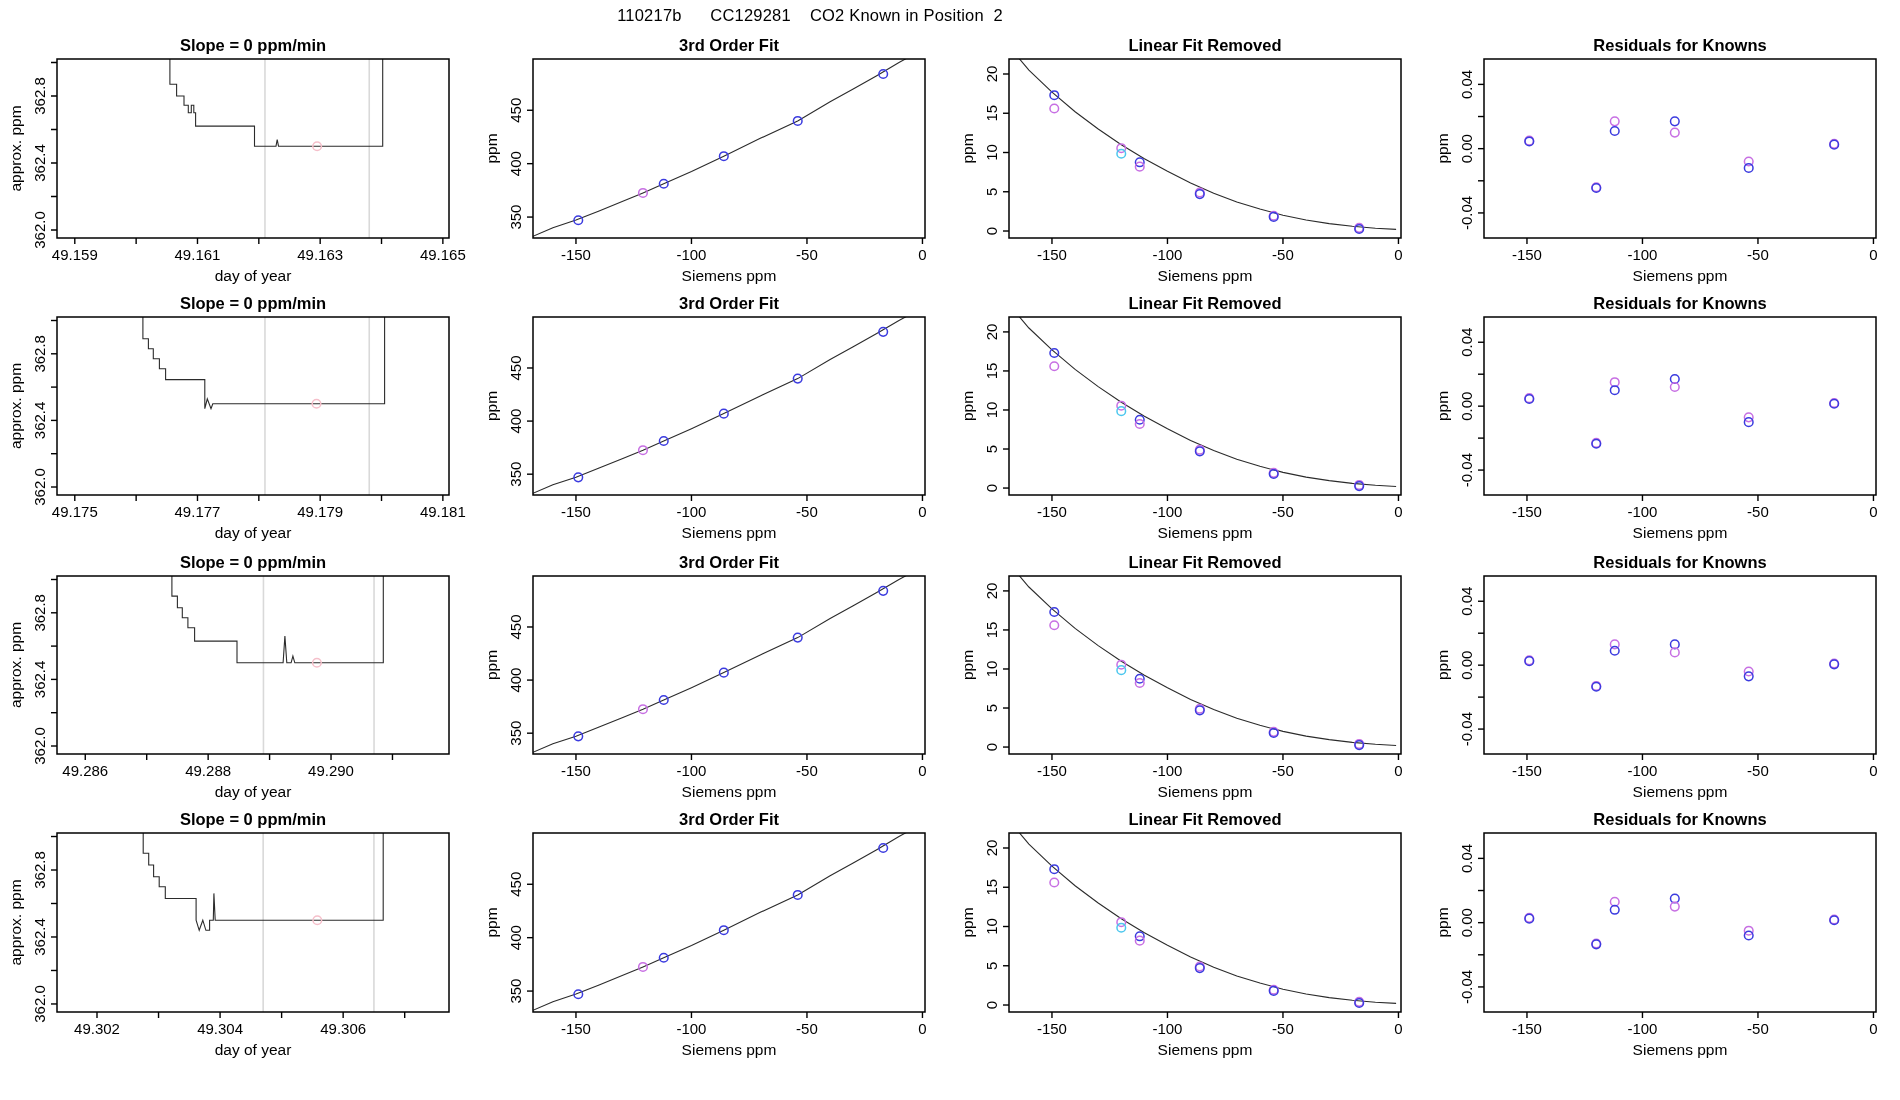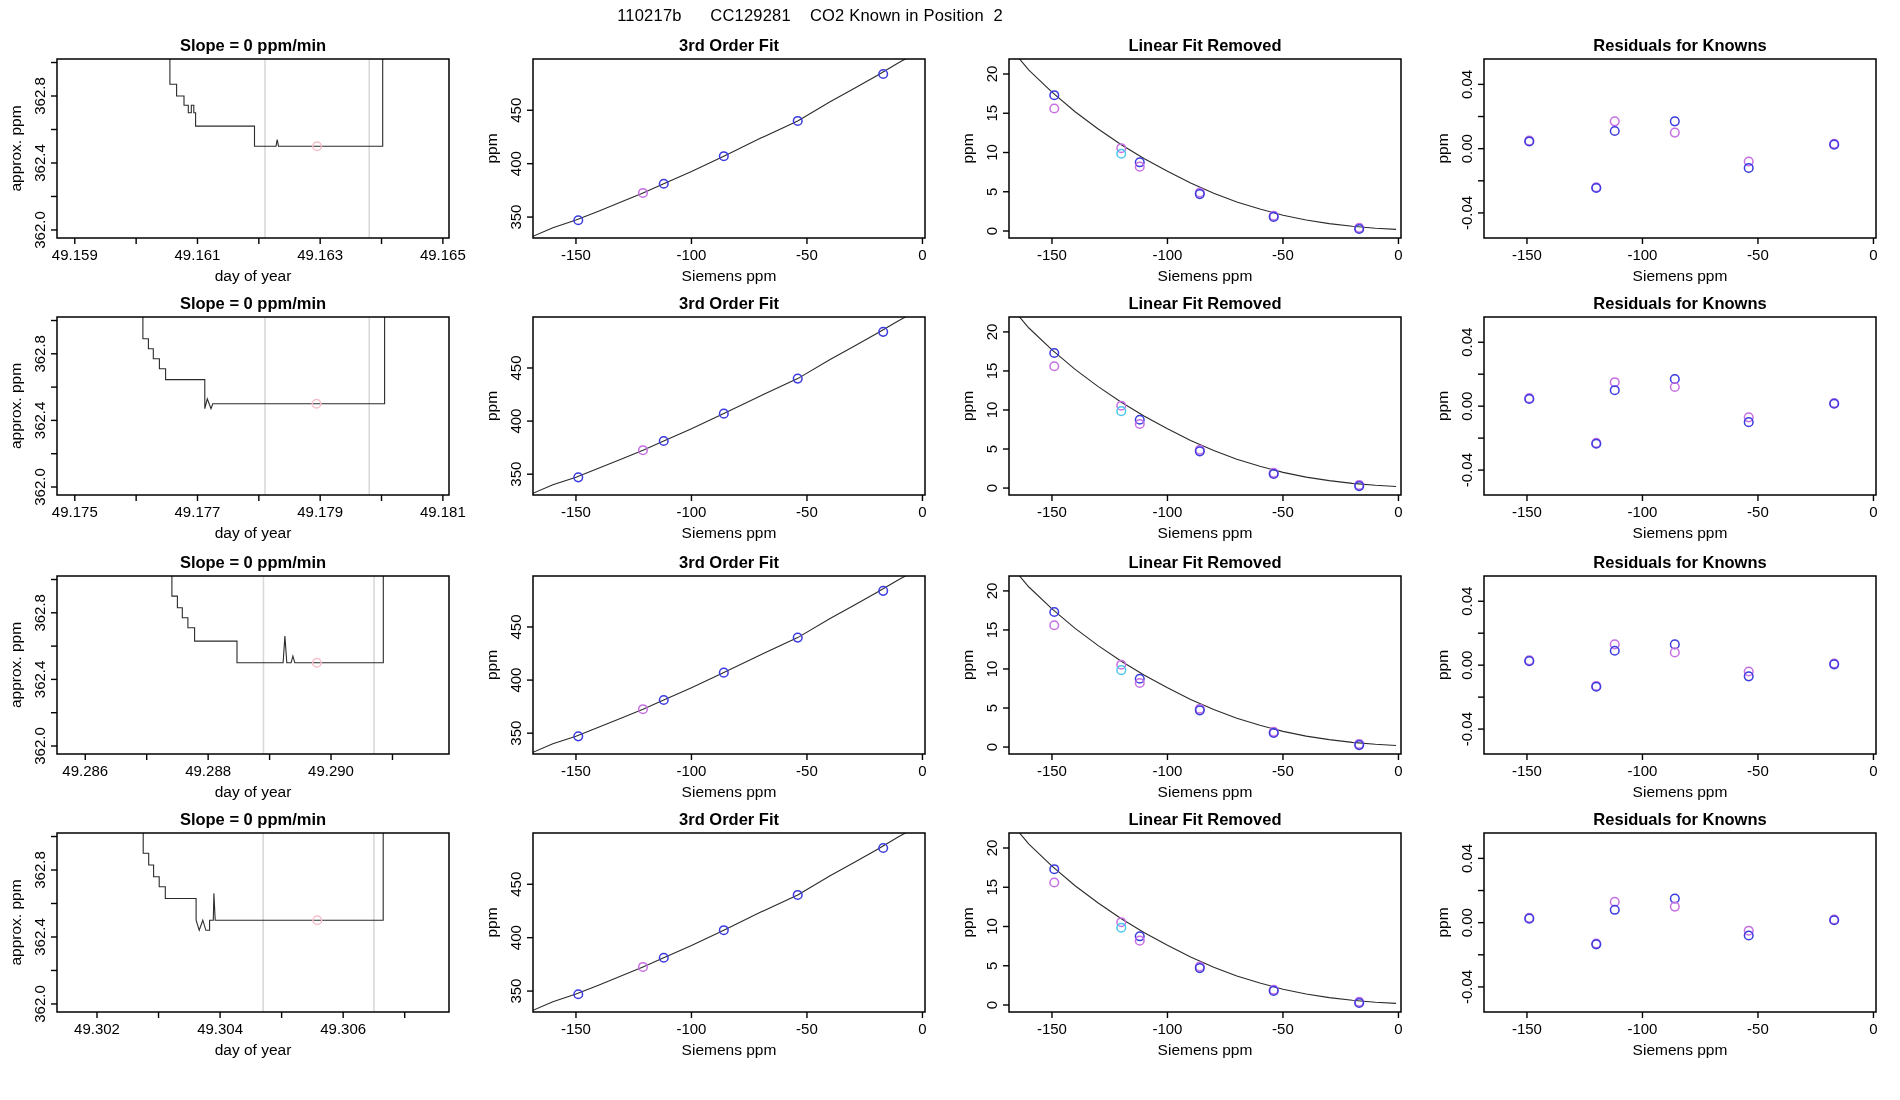--- a/index.html
+++ b/index.html
@@ -1,17 +1,17 @@
 <!DOCTYPE html>
 <html><head>
 <meta charset="utf-8">
 <style>
   html,body{margin:0;padding:0;background:#ffffff;}
   #screen{position:relative;width:1900px;height:1100px;background:#ffffff;overflow:hidden;
-          font-family:"Liberation Sans", sans-serif;}
+          font-family:"Liberation Sans", sans-serif;border-radius:28px;}
   #main-title{position:absolute;top:6px;left:0;width:1620px;text-align:center;
               font-size:16.5px;color:#000;white-space:pre;letter-spacing:0.2px;}
   svg text{font-family:"Liberation Sans", sans-serif;fill:#000;}
 </style>
 </head>
 <body>
 
 <div id="screen">
   <div id="main-title">110217b      CC129281    CO2 Known in Position  2</div>
   <div id="plots">

